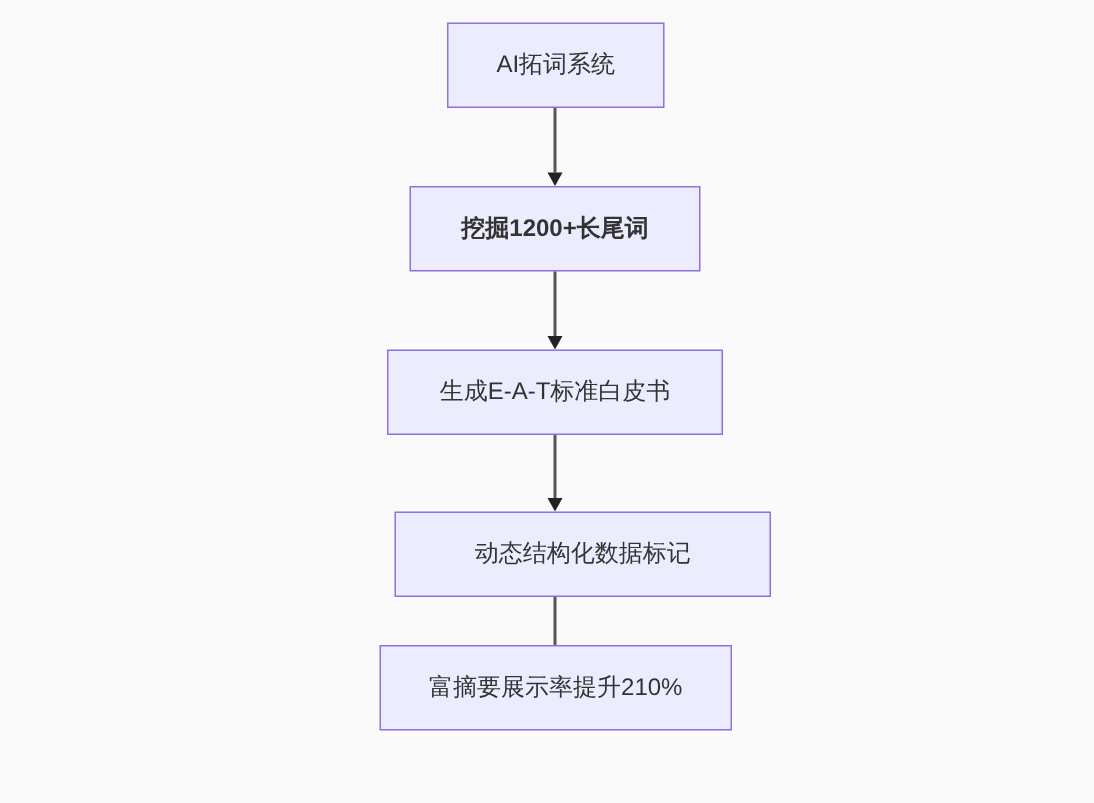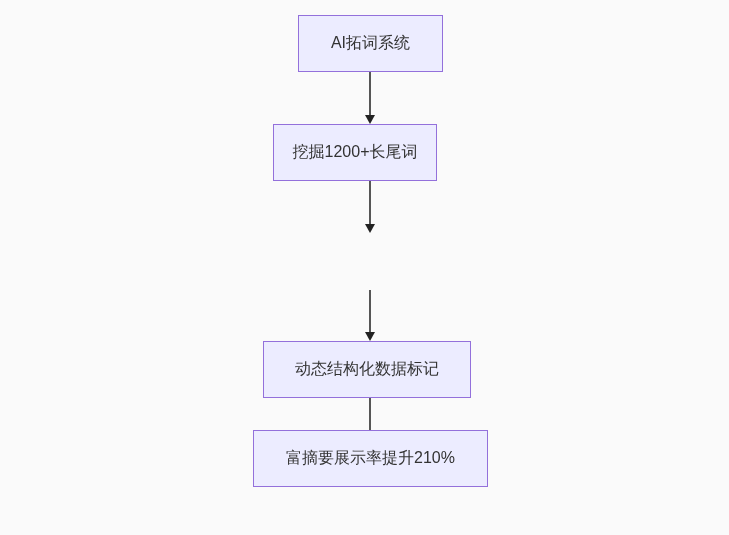--- a/index.html
+++ b/index.html
@@ -26,23 +26,23 @@
     border: 1px solid #9370db;
     color: #333333;
     font-size: 16px;
     display: flex;
     align-items: center;
     justify-content: center;
     text-align: center;
     white-space: nowrap;
   }
   .node-0 { left: 298px; top: 15px;  width: 145px; }
-  .node-1 { left: 273px; top: 124px; width: 164px; }
+  .node-1 { left: 273px; top: 124px; width: 194px; font-weight: bold; }
   .node-2 { left: 258px; top: 233px; width: 224px; }
-  .node-3 { left: 263px; top: 341px; width: 208px; }
+  .node-3 { left: 263px; top: 341px; width: 251px; }
   .node-4 { left: 253px; top: 430px; width: 235px; }
   .edge {
     position: absolute;
     left: 364px;
     width: 12px;
     display: flex;
     flex-direction: column;
     align-items: center;
   }
   .edge-0 { top: 72px;  height: 52px; }
@@ -75,20 +75,21 @@
     <div class="edge-head"></div>
   </div>
 
   <div class="node node-1">挖掘1200+长尾词</div>
 
   <div class="edge edge-1">
     <div class="edge-line"></div>
     <div class="edge-head"></div>
   </div>
 
+  <div class="node node-2">生成E-A-T标准白皮书</div>
 
   <div class="edge edge-2">
     <div class="edge-line"></div>
     <div class="edge-head"></div>
   </div>
 
   <div class="node node-3">动态结构化数据标记</div>
 
   <div class="edge edge-3">
     <div class="edge-line"></div>

